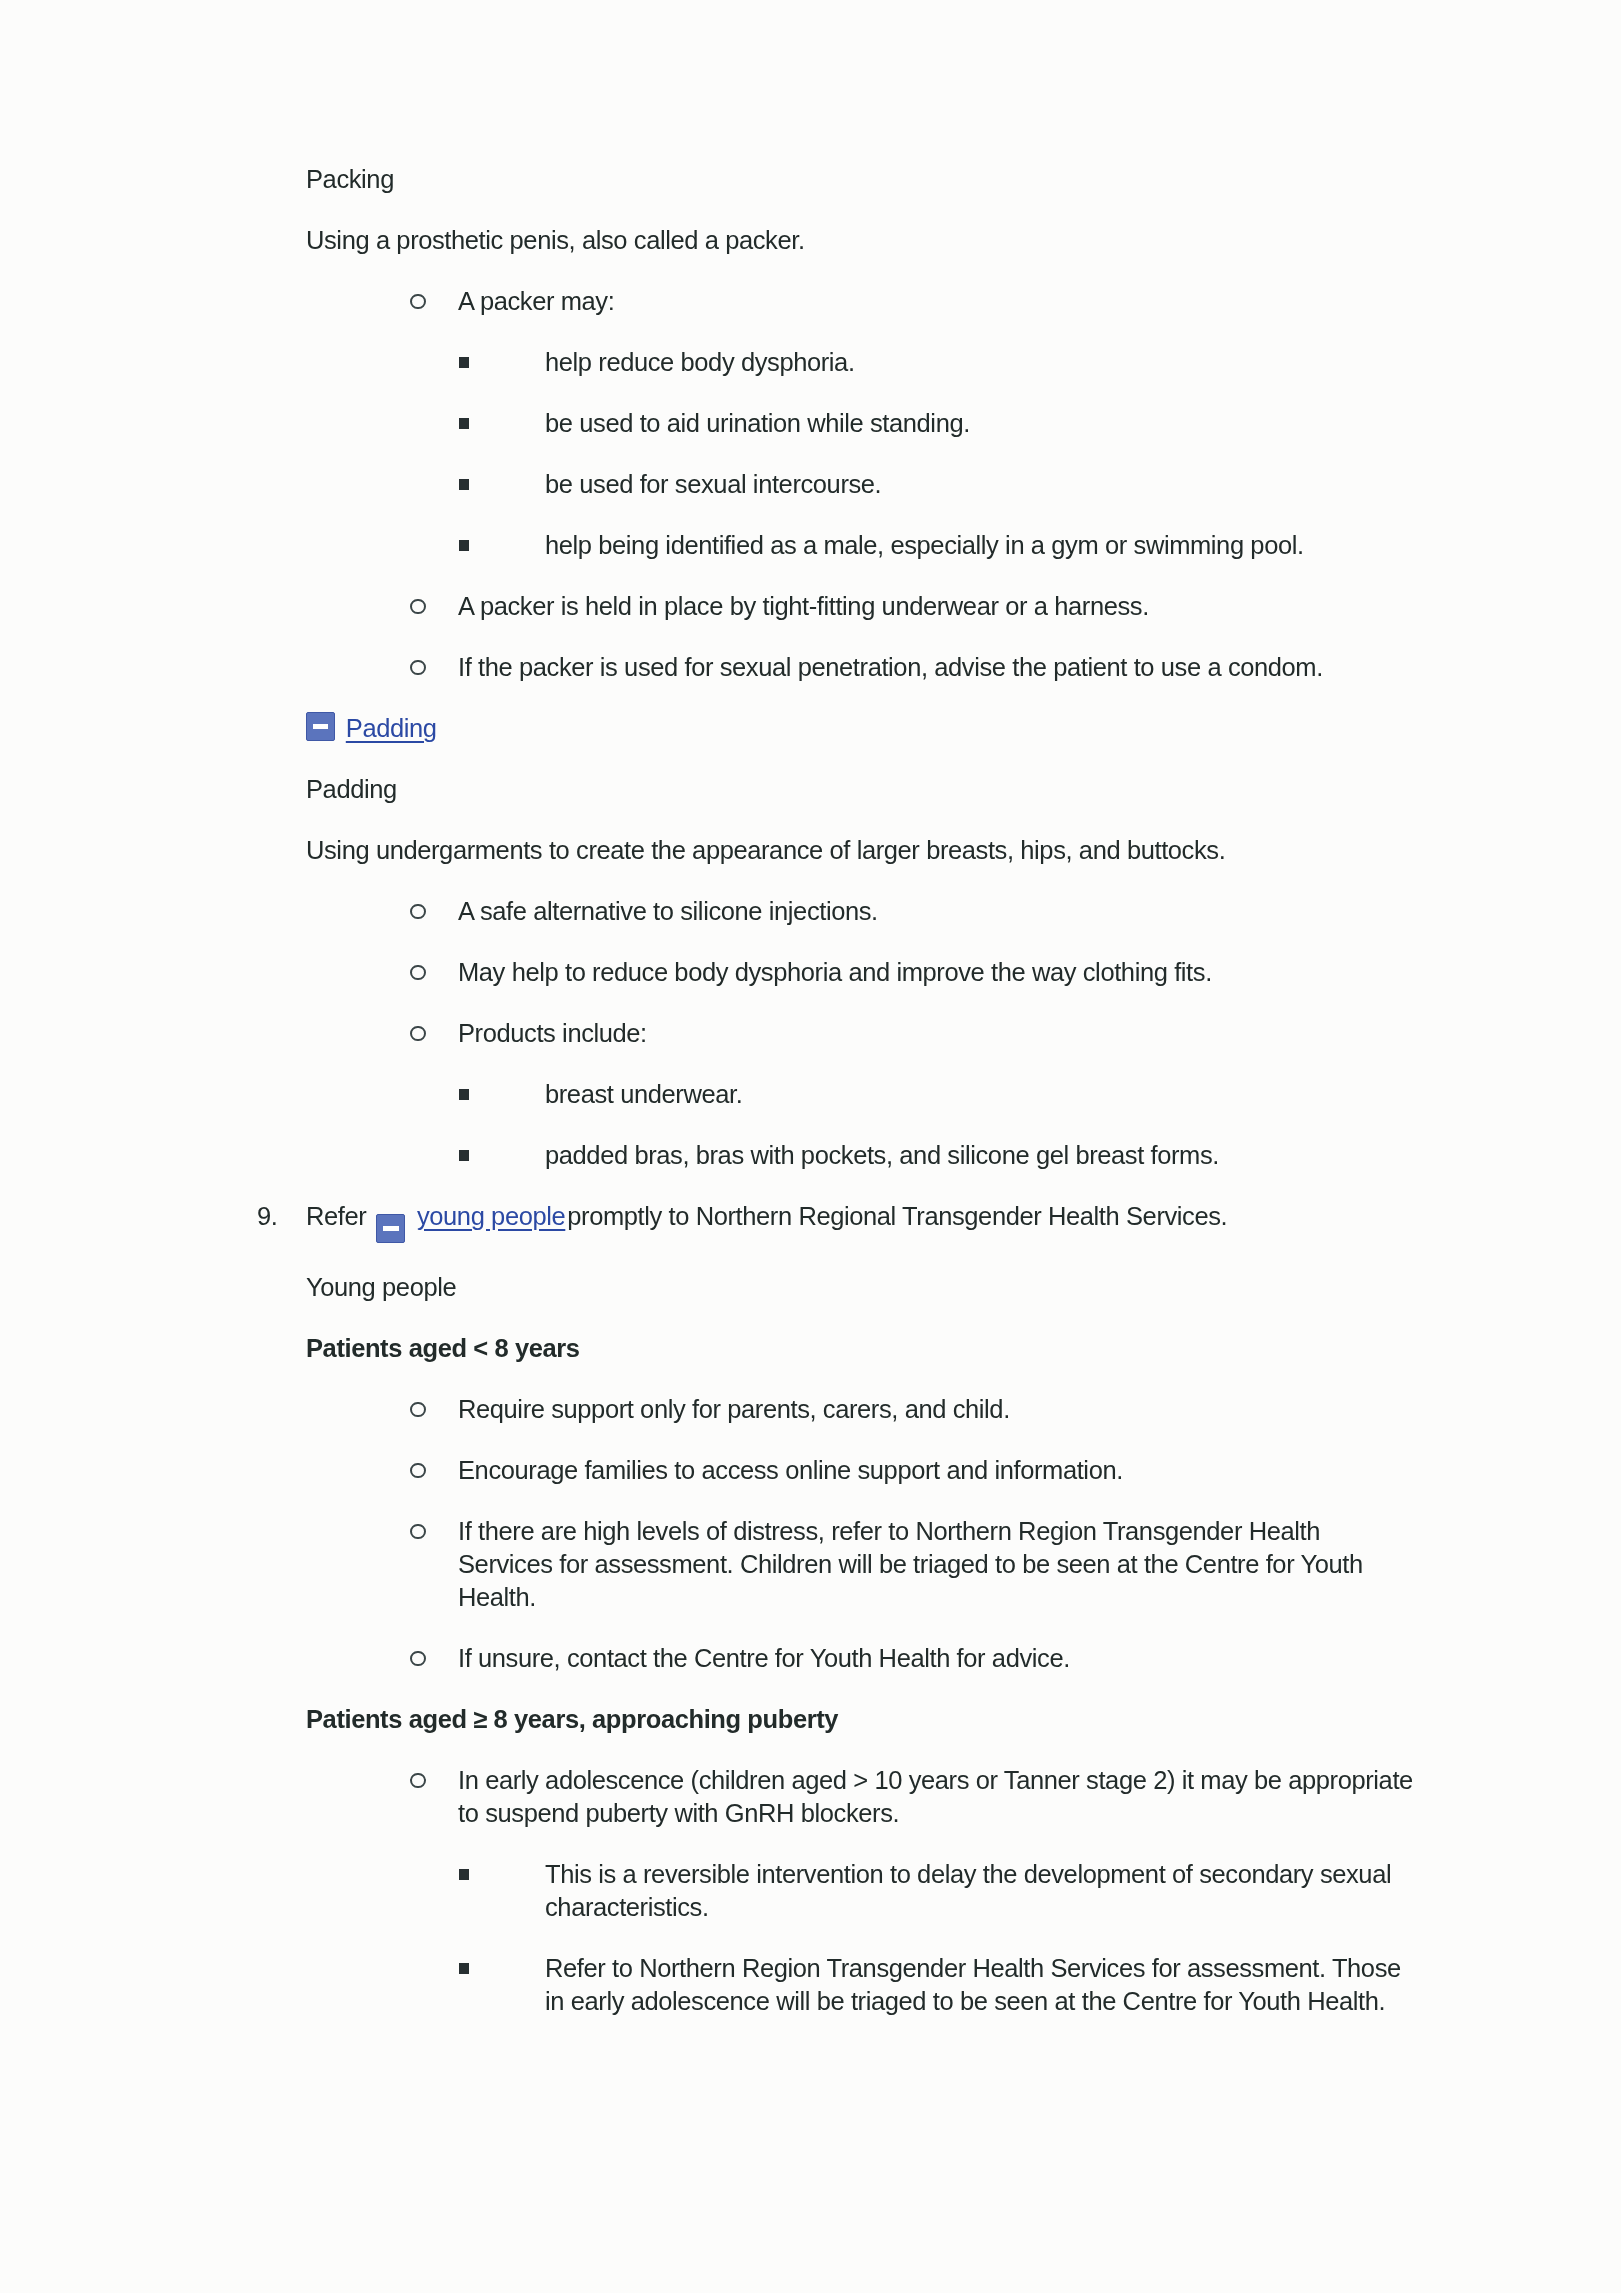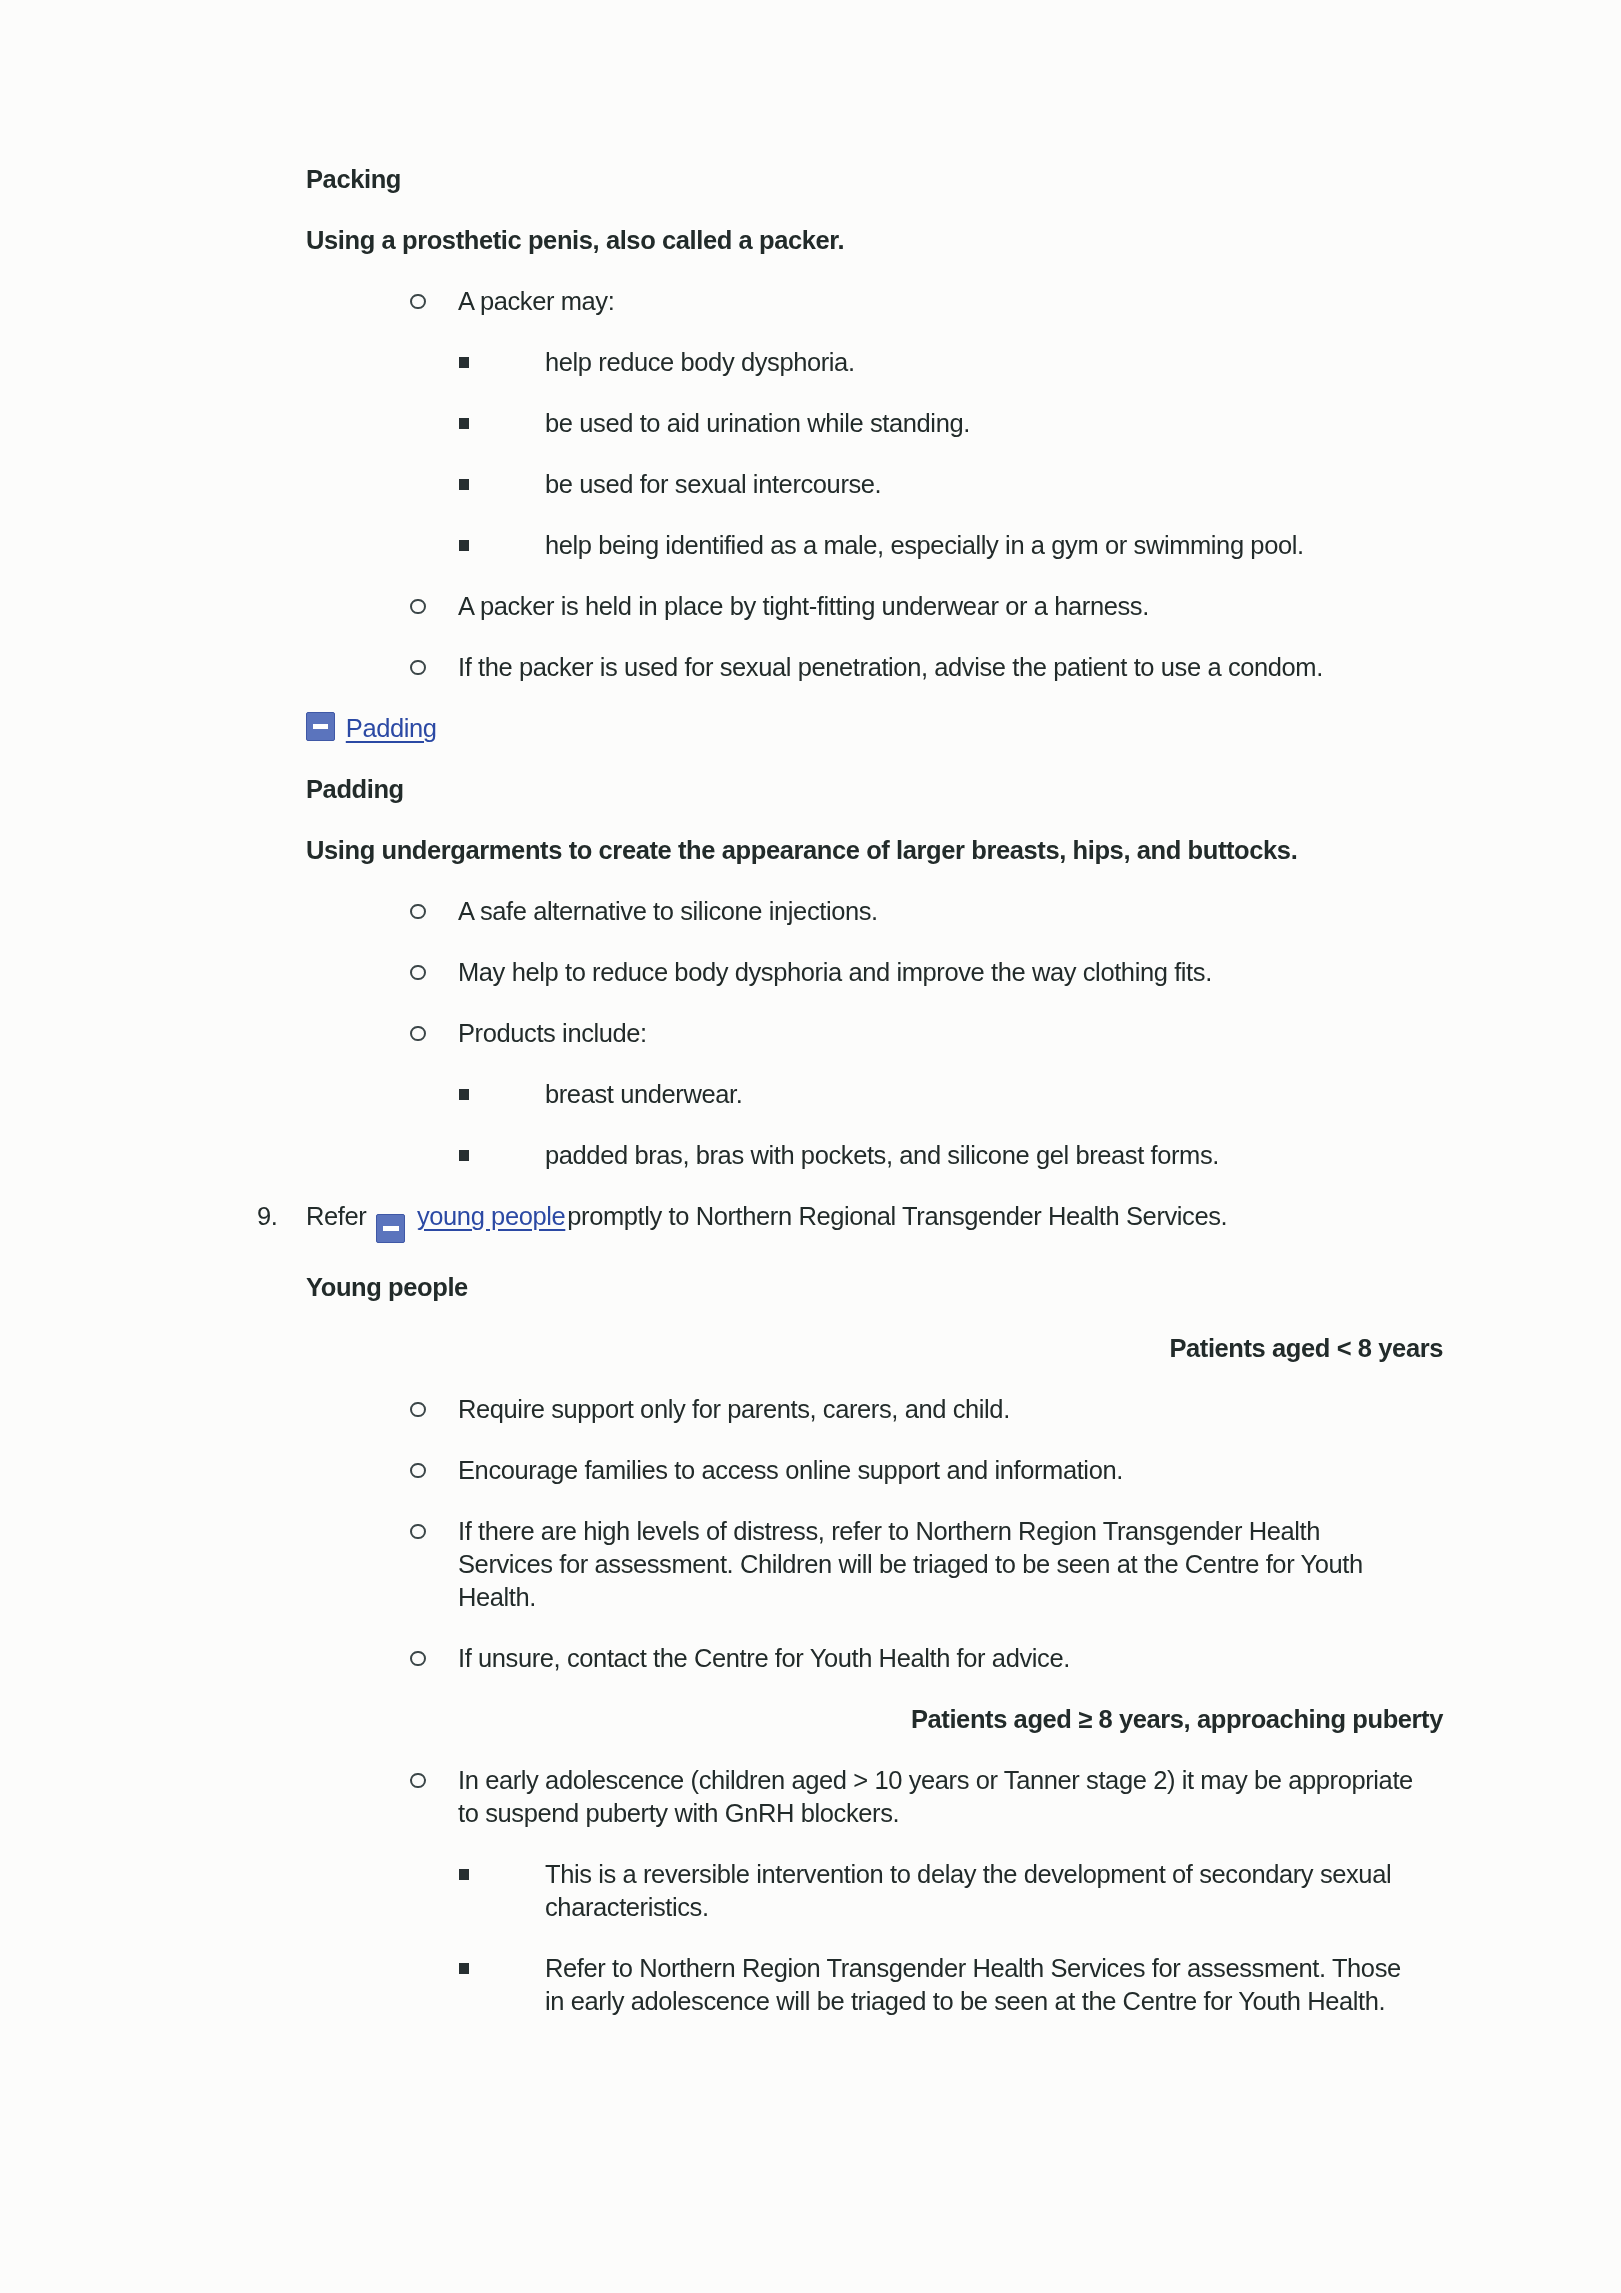--- a/index.html
+++ b/index.html
@@ -16,22 +16,22 @@
     height: 2294px;
     font-family: "Liberation Sans", "DejaVu Sans", sans-serif;
     font-size: 25.5px;
     letter-spacing: -0.4px;
     line-height: 33px;
     color: #222b2a;
     padding-top: 163px;
     box-sizing: border-box;
   }
   .para, .row { margin: 0 0 28px 306px; }
-  .para { max-width: 1137px; font-weight: bold; }
-  .bold { font-weight: bold; text-align: right; }
+  .para { max-width: 1137px; }
+  .bold { font-weight: bold; }
 
   .row { display: flex; align-items: flex-start; margin-left: 0; }
 
   
   .row.lvl1 { padding-left: 359px; margin-left: 48px; }
   .row.lvl1 .marker { width: 51px; flex: 0 0 51px; height: 33px; display: flex; align-items: center; }
   .circle {
     width: 11.8px; height: 11.8px;
     border: 2px solid #3b4648;
     border-radius: 50%;

